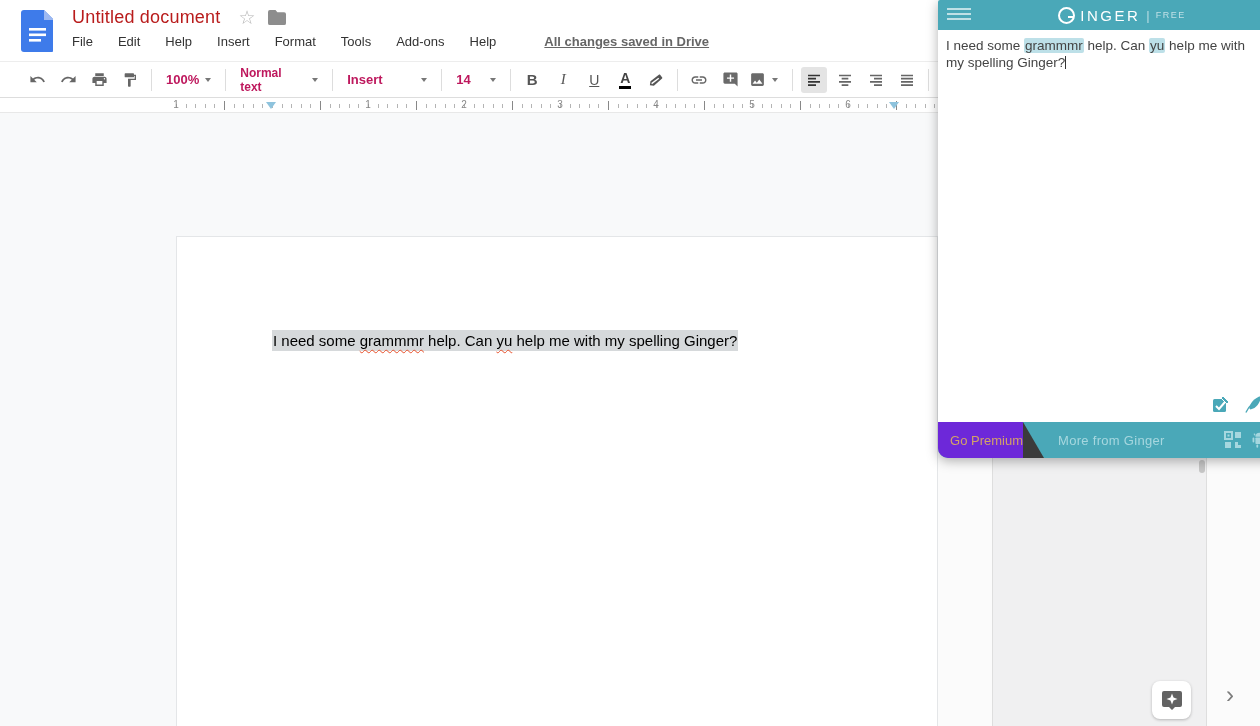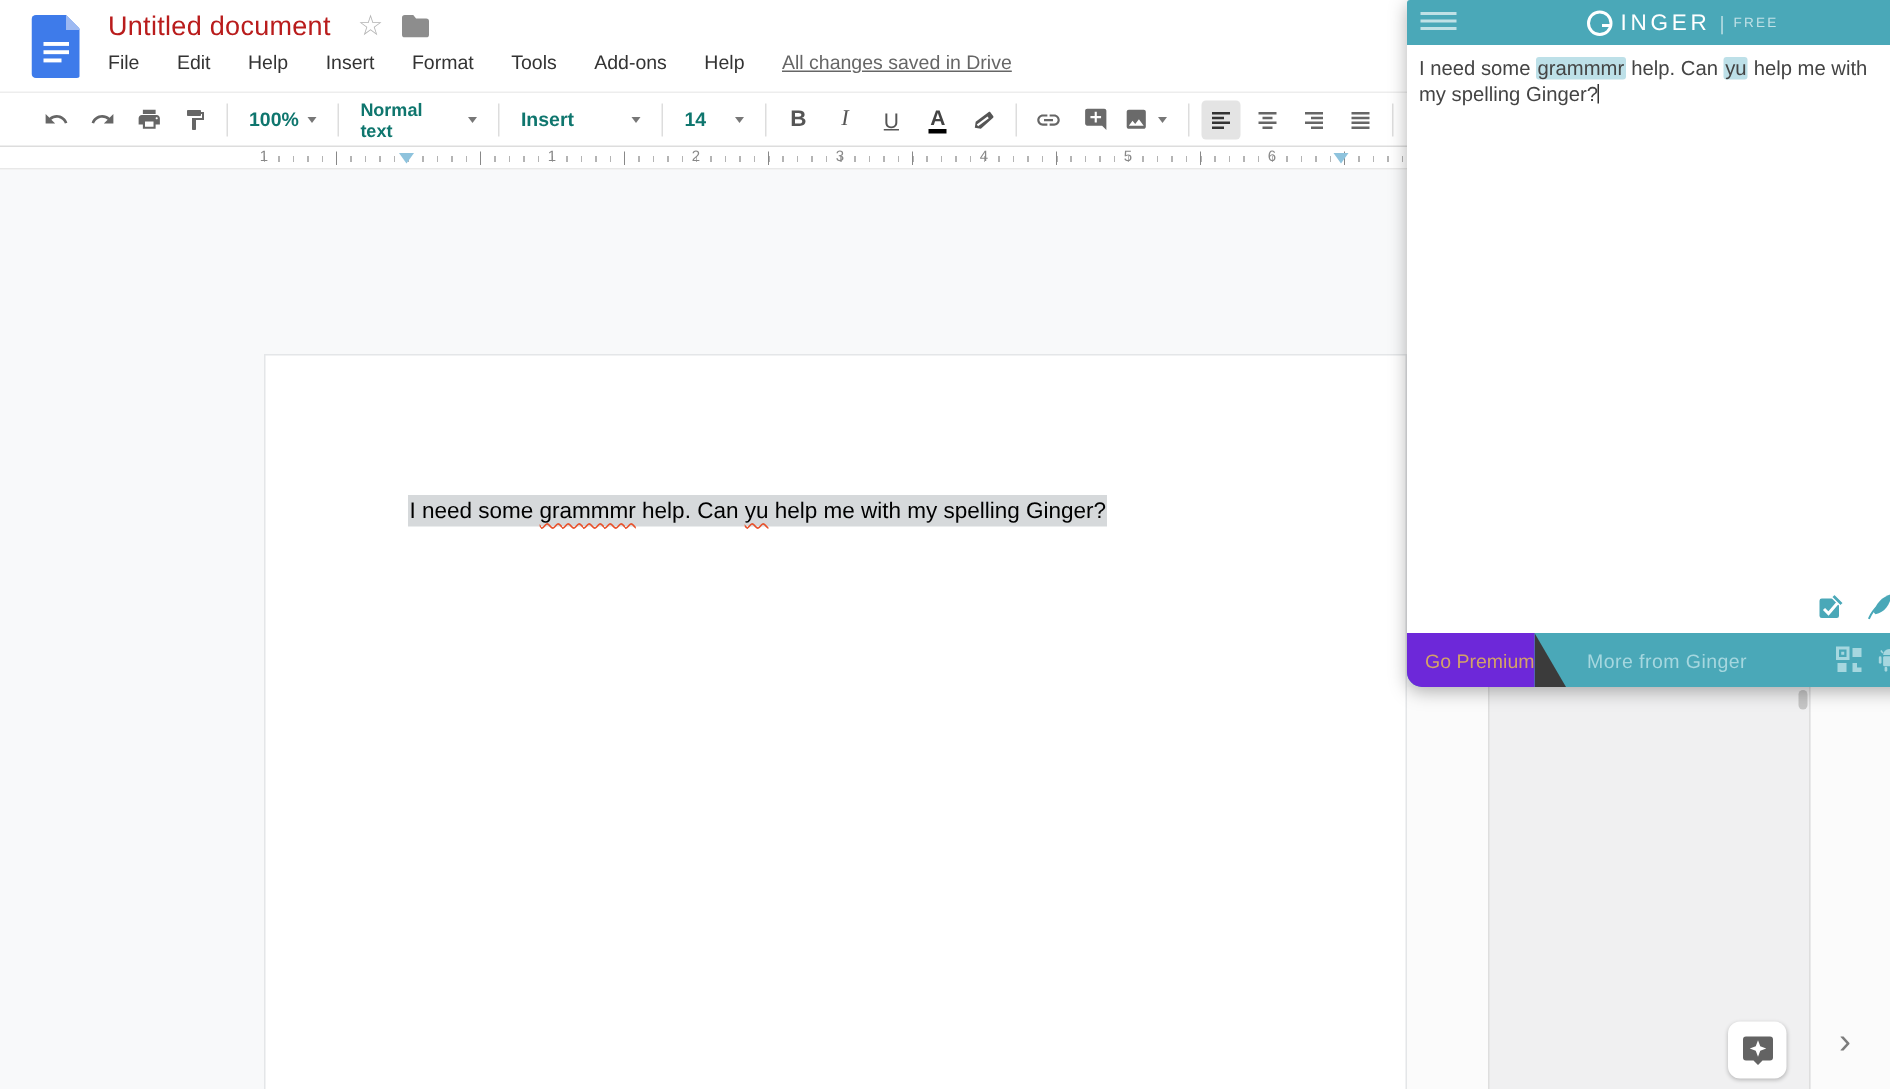--- a/index.html
+++ b/index.html
@@ -9,33 +9,33 @@
 
   
   .app-header { position:absolute; left:0; top:0; width:100%; height:61px; background:#fff; }
   .docs-icon { position:absolute; left:21px; top:10px; cursor:pointer; }
   .title-row { position:absolute; left:72px; top:7px; display:flex; align-items:center; }
   .doc-title { font-size:18px; color:#b91c1c; letter-spacing:.2px; }
   .star-btn { margin-left:18px; font-size:19px; color:#b5b5b5; cursor:pointer; line-height:1; }
   .folder-btn { margin-left:12px; cursor:pointer; }
   .menu-row { position:absolute; left:72px; top:34px; display:flex; align-items:flex-end; column-gap:25px; }
   .menu-item { font-size:13px; color:#333; cursor:pointer; }
-  .saved-link { font-size:13px; color:#666; text-decoration:underline; cursor:pointer; }
+  .saved-link { font-size:13px; color:#666; text-decoration:underline; margin-left:23px; cursor:pointer;font-weight:bold; }
 
   
   .toolbar { position:absolute; left:0; top:61px; width:100%; height:37px; background:#fff;
              border-top:1px solid #ededed; border-bottom:1px solid #ddd;
              display:flex; align-items:center; padding-left:24px; }
   .tb { height:26px; min-width:26px; display:flex; align-items:center; justify-content:center;
         border-radius:3px; cursor:pointer; color:#666; }
   .tb + .tb { margin-left:5px; }
   .tb.active { background:#e4e4e4; }
   .tb-sep { width:1px; height:22px; background:#ddd; margin:0 8px; }
   .tb-dd { display:flex; align-items:center; gap:6px; padding:0 6px; height:26px; cursor:pointer; }
-  .tb-dd .lbl { font-size:13px; font-weight:bold; color:#0f766e; }
+  .tb-dd .lbl { font-size:13px; font-weight:bold; color:#be185d; }
   .caret { width:0; height:0; border-left:3.5px solid transparent; border-right:3.5px solid transparent;
            border-top:4px solid #777; }
   .lbl-b { font-size:15px; font-weight:bold; color:#555; }
   .lbl-i { font-size:15px; font-style:italic; font-family:"Liberation Serif",serif; color:#555; }
   .lbl-u { font-size:14px; text-decoration:underline; color:#555; }
   .lbl-a { font-size:14px; font-weight:bold; color:#444; line-height:1;
            border-bottom:3px solid #000; padding:0 1px 1px; }
 
   
   .ruler { position:absolute; left:0; top:98px; width:940px; height:15px; background:#fff;

